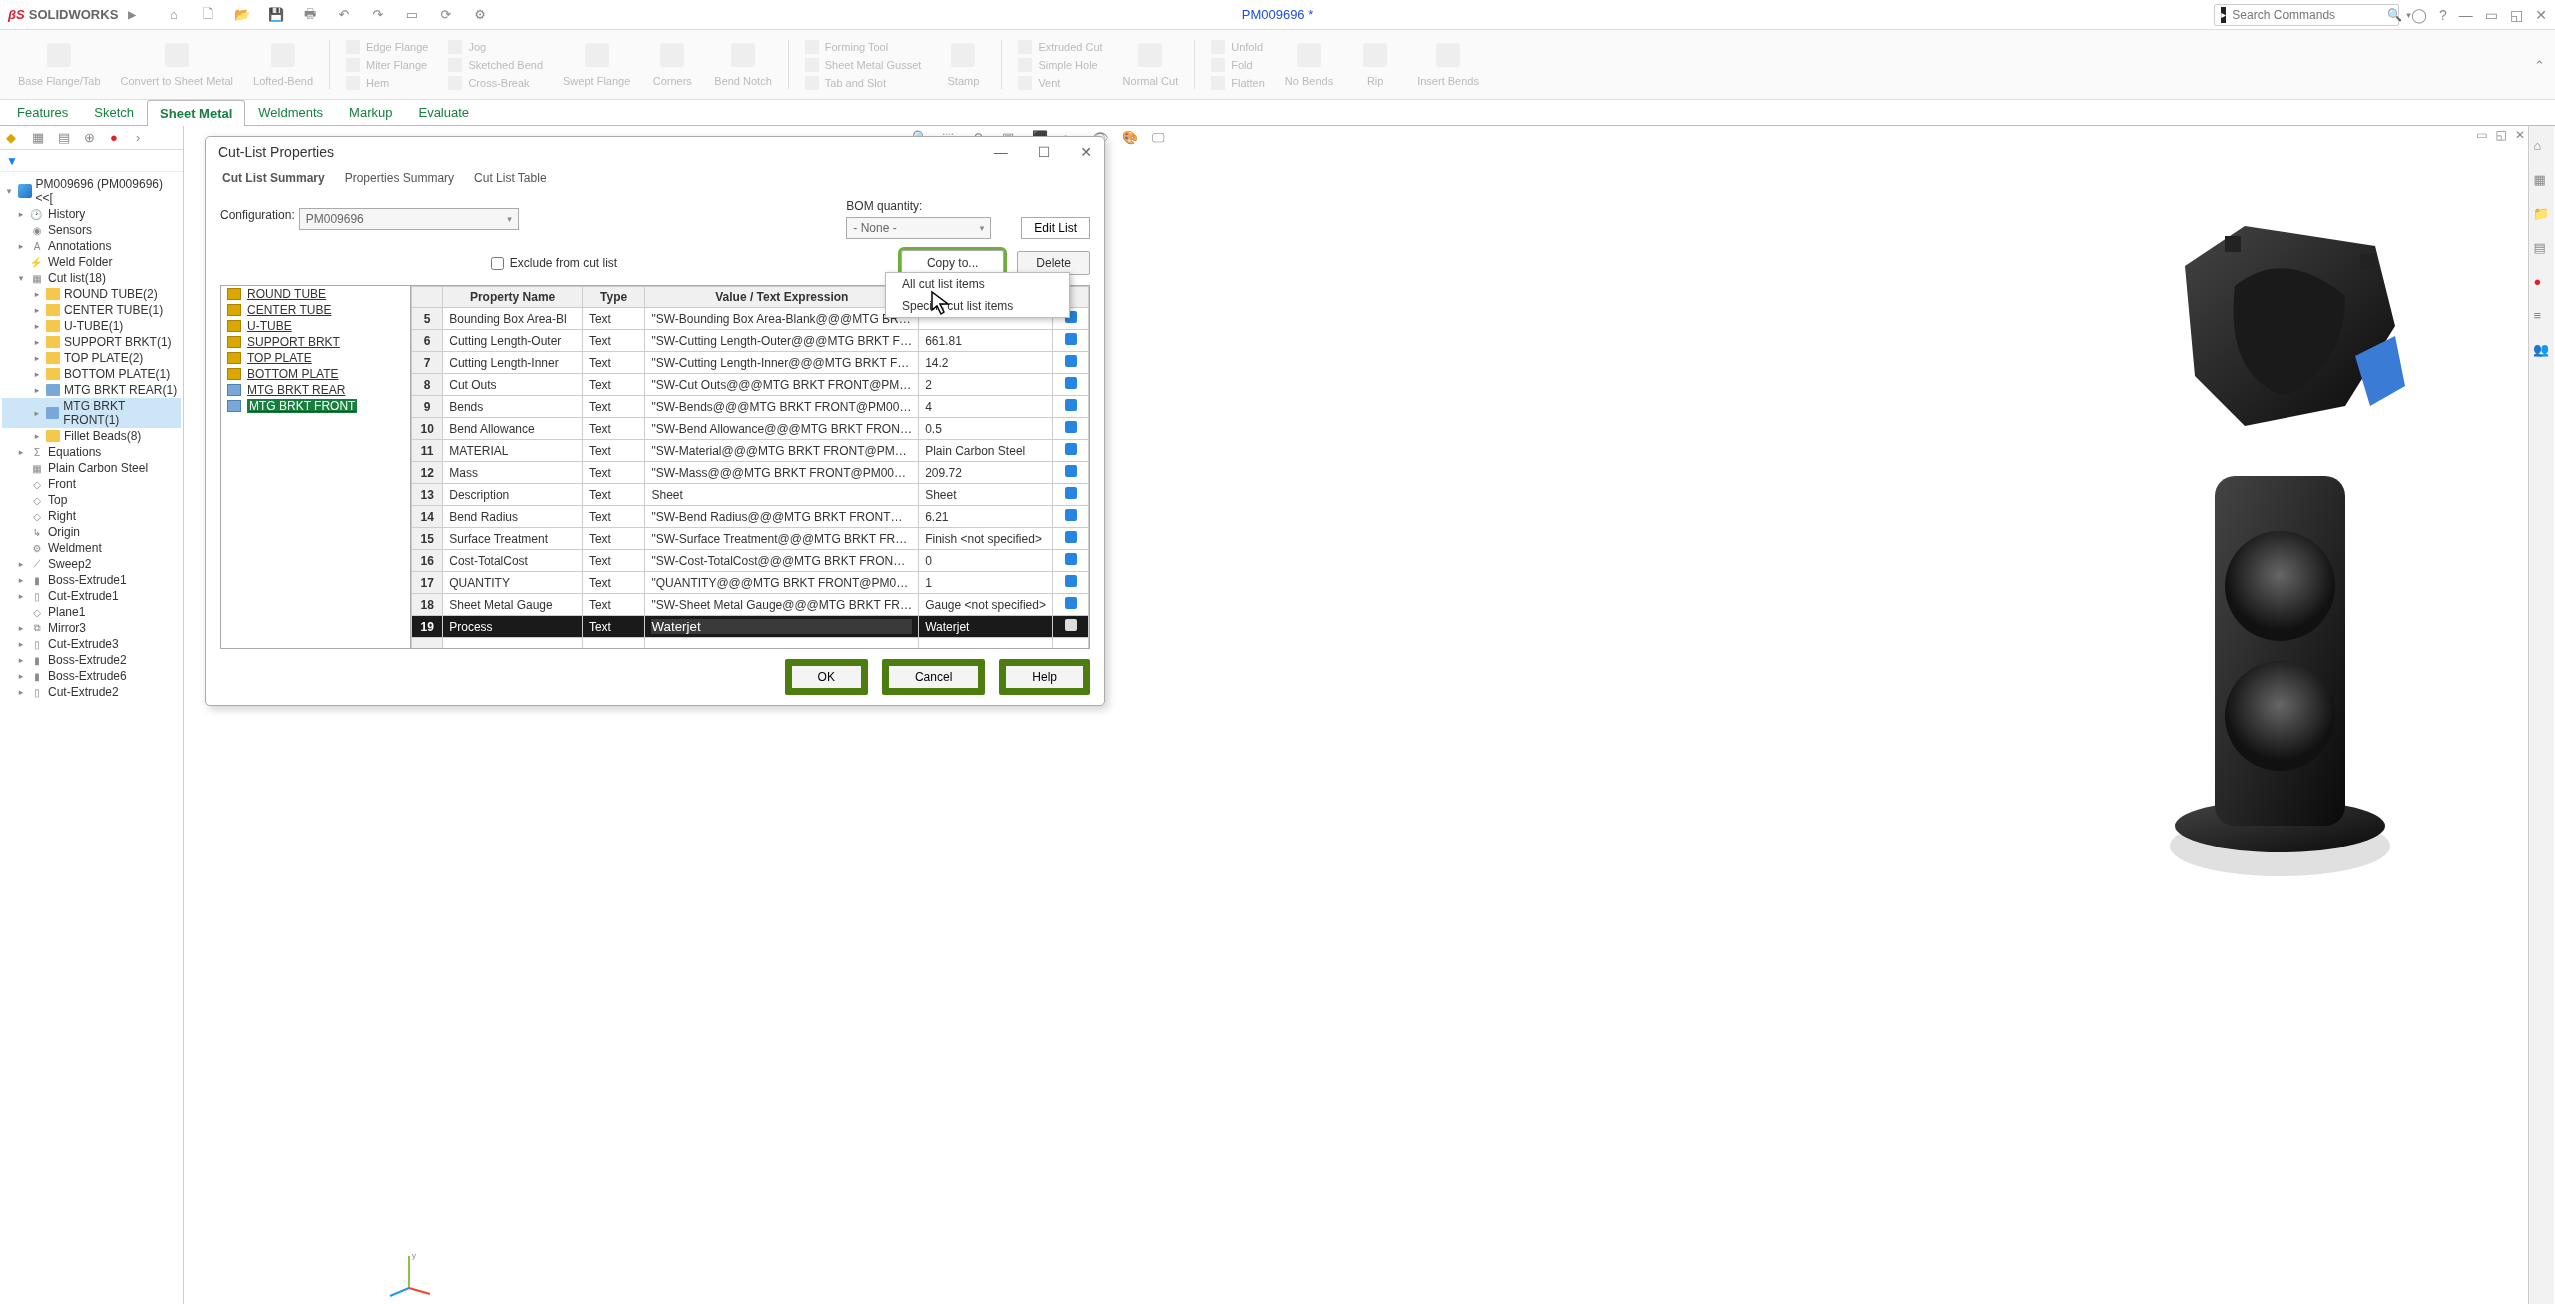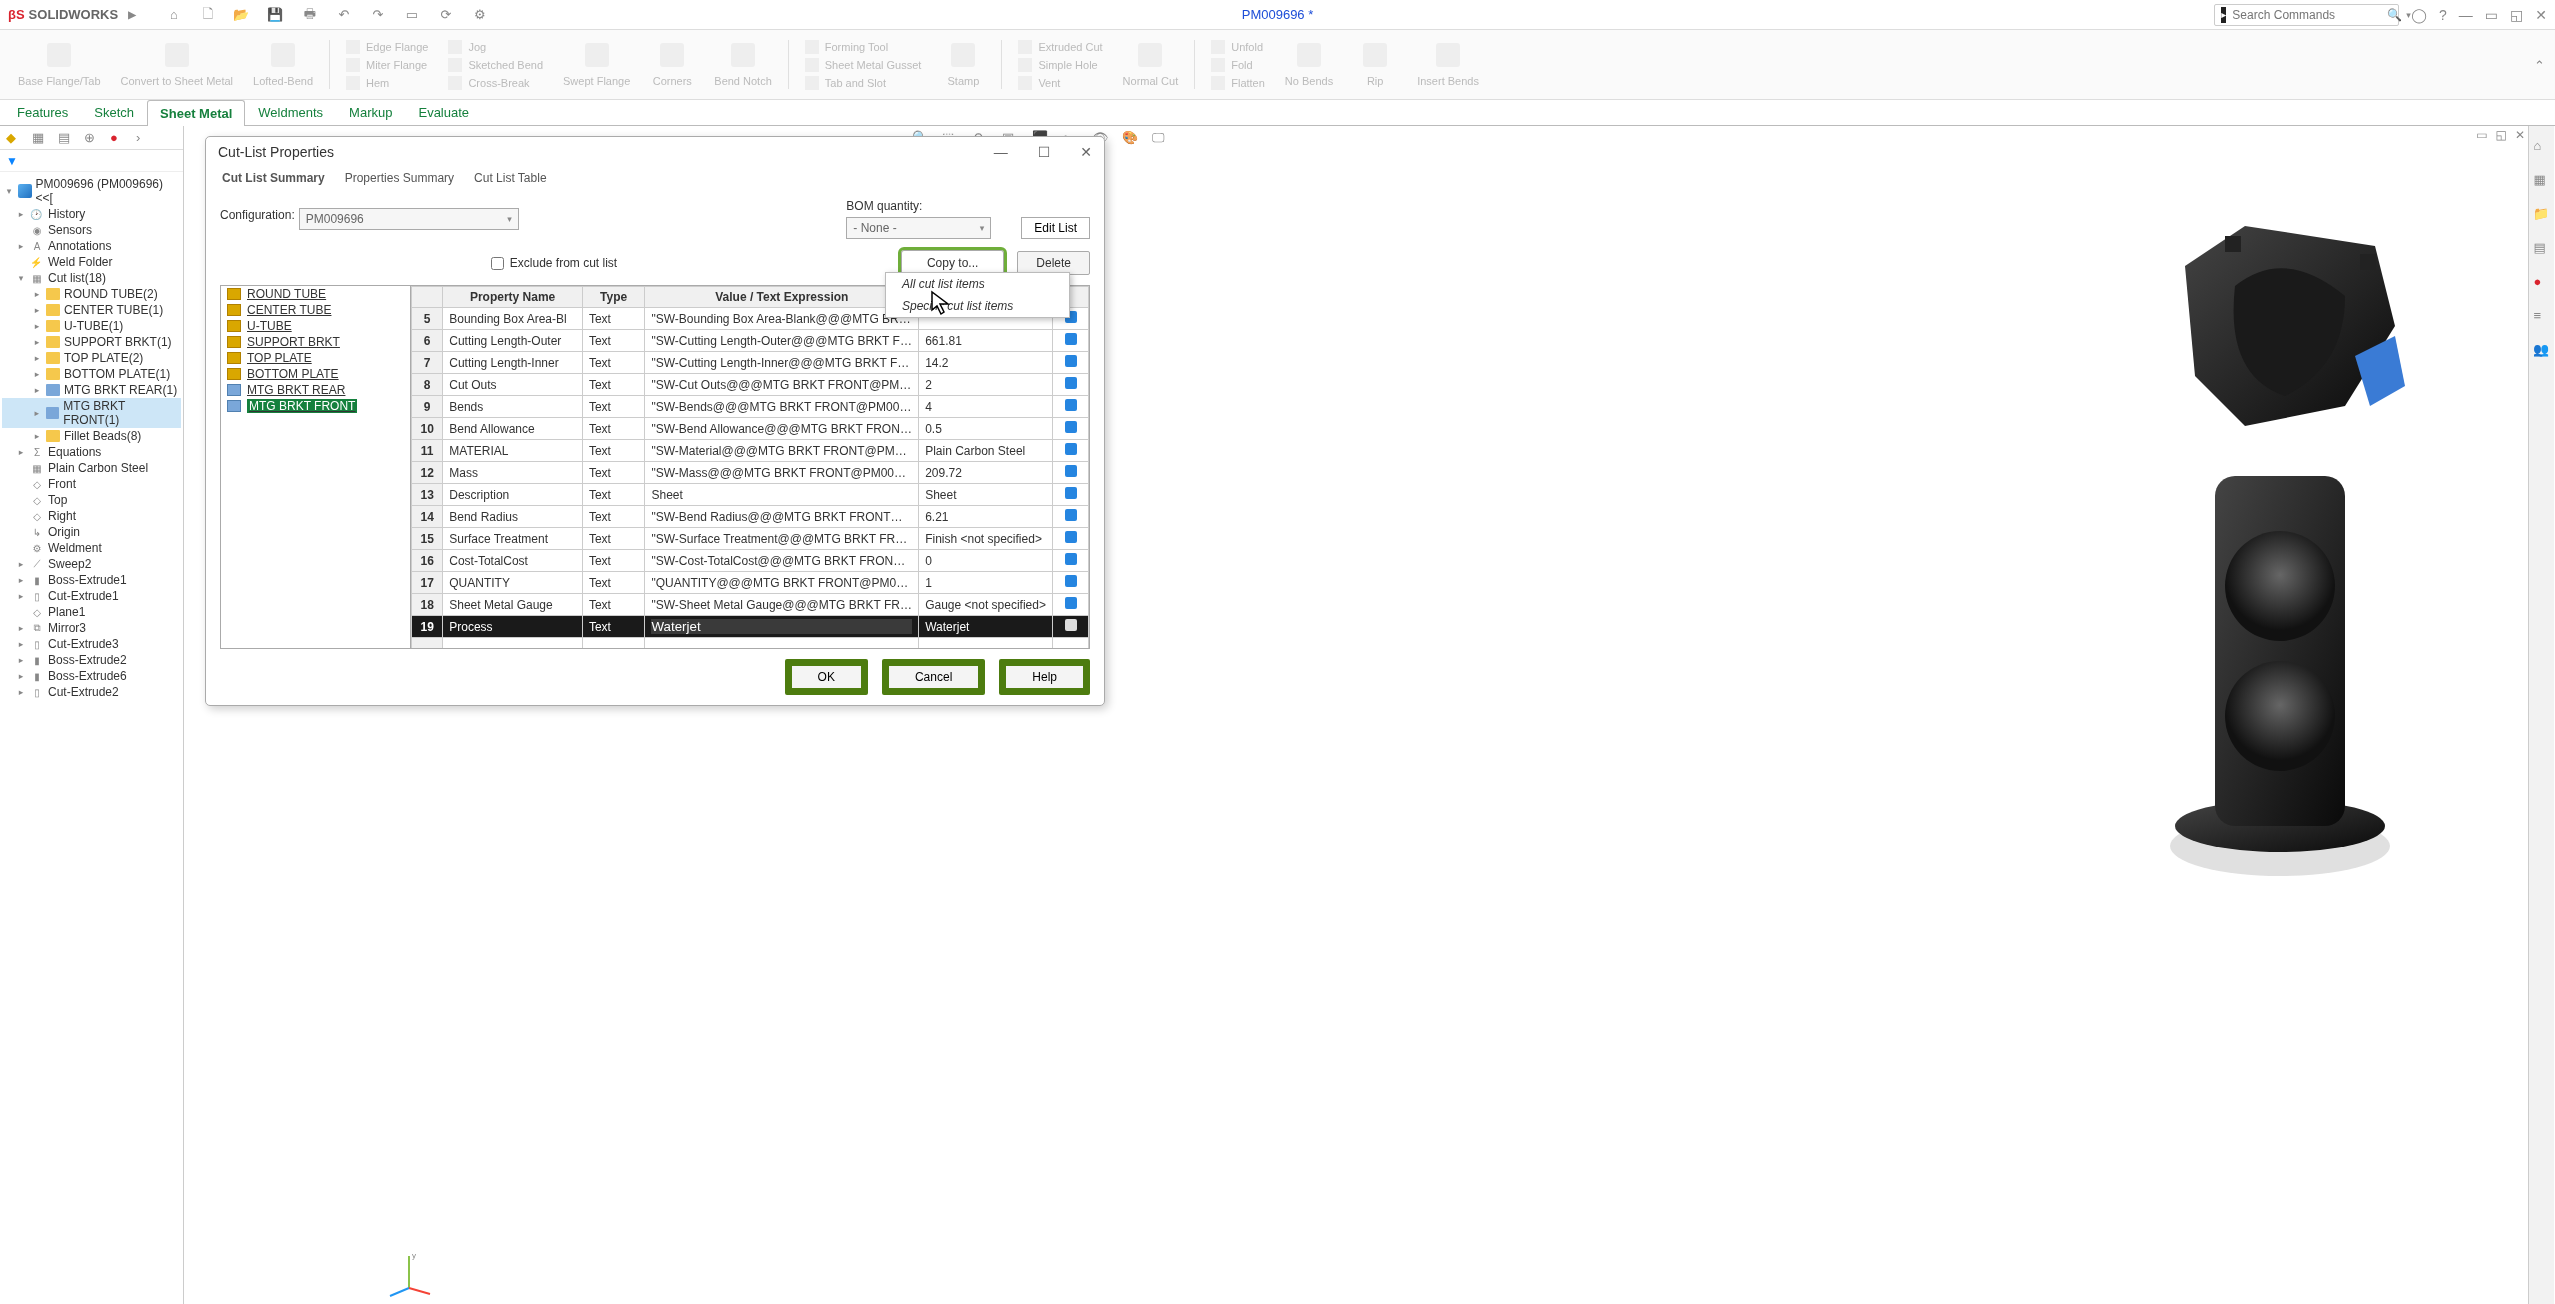--- a/index.html
+++ b/index.html
@@ -1,21 +1,21 @@
 <!DOCTYPE html>
 <html><head>
 <meta charset="utf-8">
 <style>
 * { box-sizing: border-box; margin: 0; padding: 0; font-family: "Segoe UI", Arial, sans-serif; }
 body { background: #fff; overflow: hidden; width: 2555px; height: 1304px; font-size: 13px; color: #333; }
 
 
 .titlebar { height: 30px; background: #fff; display: flex; align-items: center; border-bottom: 1px solid #ddd; padding: 0 8px; position: relative; }
 .titlebar .logo { display: flex; align-items: center; gap: 4px; font-weight: bold; color: #666; font-size: 13px; }
-.titlebar .logo .ds { color: #d9232e; font-weight: bold; }
+.titlebar .logo .ds { color: #d9232e; font-style: italic; font-weight: bold; }
 .titlebar .caret { margin-left: 6px; color: #888; font-size: 10px; }
 .titlebar .qat { display: flex; align-items: center; gap: 18px; margin-left: 30px; }
 .titlebar .qat .ico { width: 16px; height: 16px; color: #888; display: flex; align-items: center; justify-content: center; }
 .titlebar .doc-title { position: absolute; left: 50%; transform: translateX(-50%); color: #1d4ed8; }
 .titlebar .right { position: absolute; right: 8px; display: flex; align-items: center; gap: 12px; }
 .titlebar .search { display: flex; align-items: center; border: 1px solid #ccc; border-radius: 2px; padding: 2px 6px; width: 185px; background: #fff; }
 .titlebar .search .cmdicon { width: 16px; height: 16px; background: #222; color: #fff; display: flex; align-items: center; justify-content: center; font-size: 10px; margin-right: 6px; }
 .titlebar .search input { border: none; outline: none; flex: 1; font-size: 12px; color: #666; }
 .titlebar .search .mag { color: #888; font-size: 12px; }
 .titlebar .winbtn { color: #888; font-size: 14px; }
@@ -116,21 +116,21 @@
 .dialog .body2 tr.selrow td { background: #1a1a1a; color: #fff; }
 .dialog .body2 tr.selrow input { background: #3a3a3a; color: #fff; border: none; width: 100%; }
 .dialog .body2 .chk { text-align: center; }
 .dialog .body2 .chk .box { display: inline-block; width: 12px; height: 12px; background: #2585e0; border-radius: 2px; }
 .dialog .body2 .chk .box.off { background: #ddd; }
 
 .dialog .dfooter { display: flex; justify-content: flex-end; gap: 14px; padding: 10px 14px; }
 .dialog .dfooter button { border: 7px solid #4d7c0f; background: #f4f4f4; padding: 4px 26px; border-radius: 2px; cursor: pointer; font-size: 12px; }
 
 
-.popup { position: absolute; left: 885px; top: 272px; background: #fff; border: 1px solid #bbb; box-shadow: 2px 2px 6px rgba(0,0,0,.25); font-size: 12px; z-index: 50; width: 185px; font-style: italic; }
+.popup { position: absolute; left: 885px; top: 272px; background: #fff; border: 1px solid #bbb; box-shadow: 2px 2px 6px rgba(0,0,0,.25); font-size: 12px; z-index: 50; width: 185px; }
 .popup .mi { padding: 4px 16px; cursor: pointer; }
 
 
 .cursor { position: absolute; left: 930px; top: 290px; z-index: 100; pointer-events: none; }
 .cursor svg { width: 22px; height: 26px; }
 
 
 .col-pn { width: 125px; max-width: 125px; }
 .col-ty { width: 56px; max-width: 56px; }
 .col-ve { width: 245px; max-width: 245px; }

